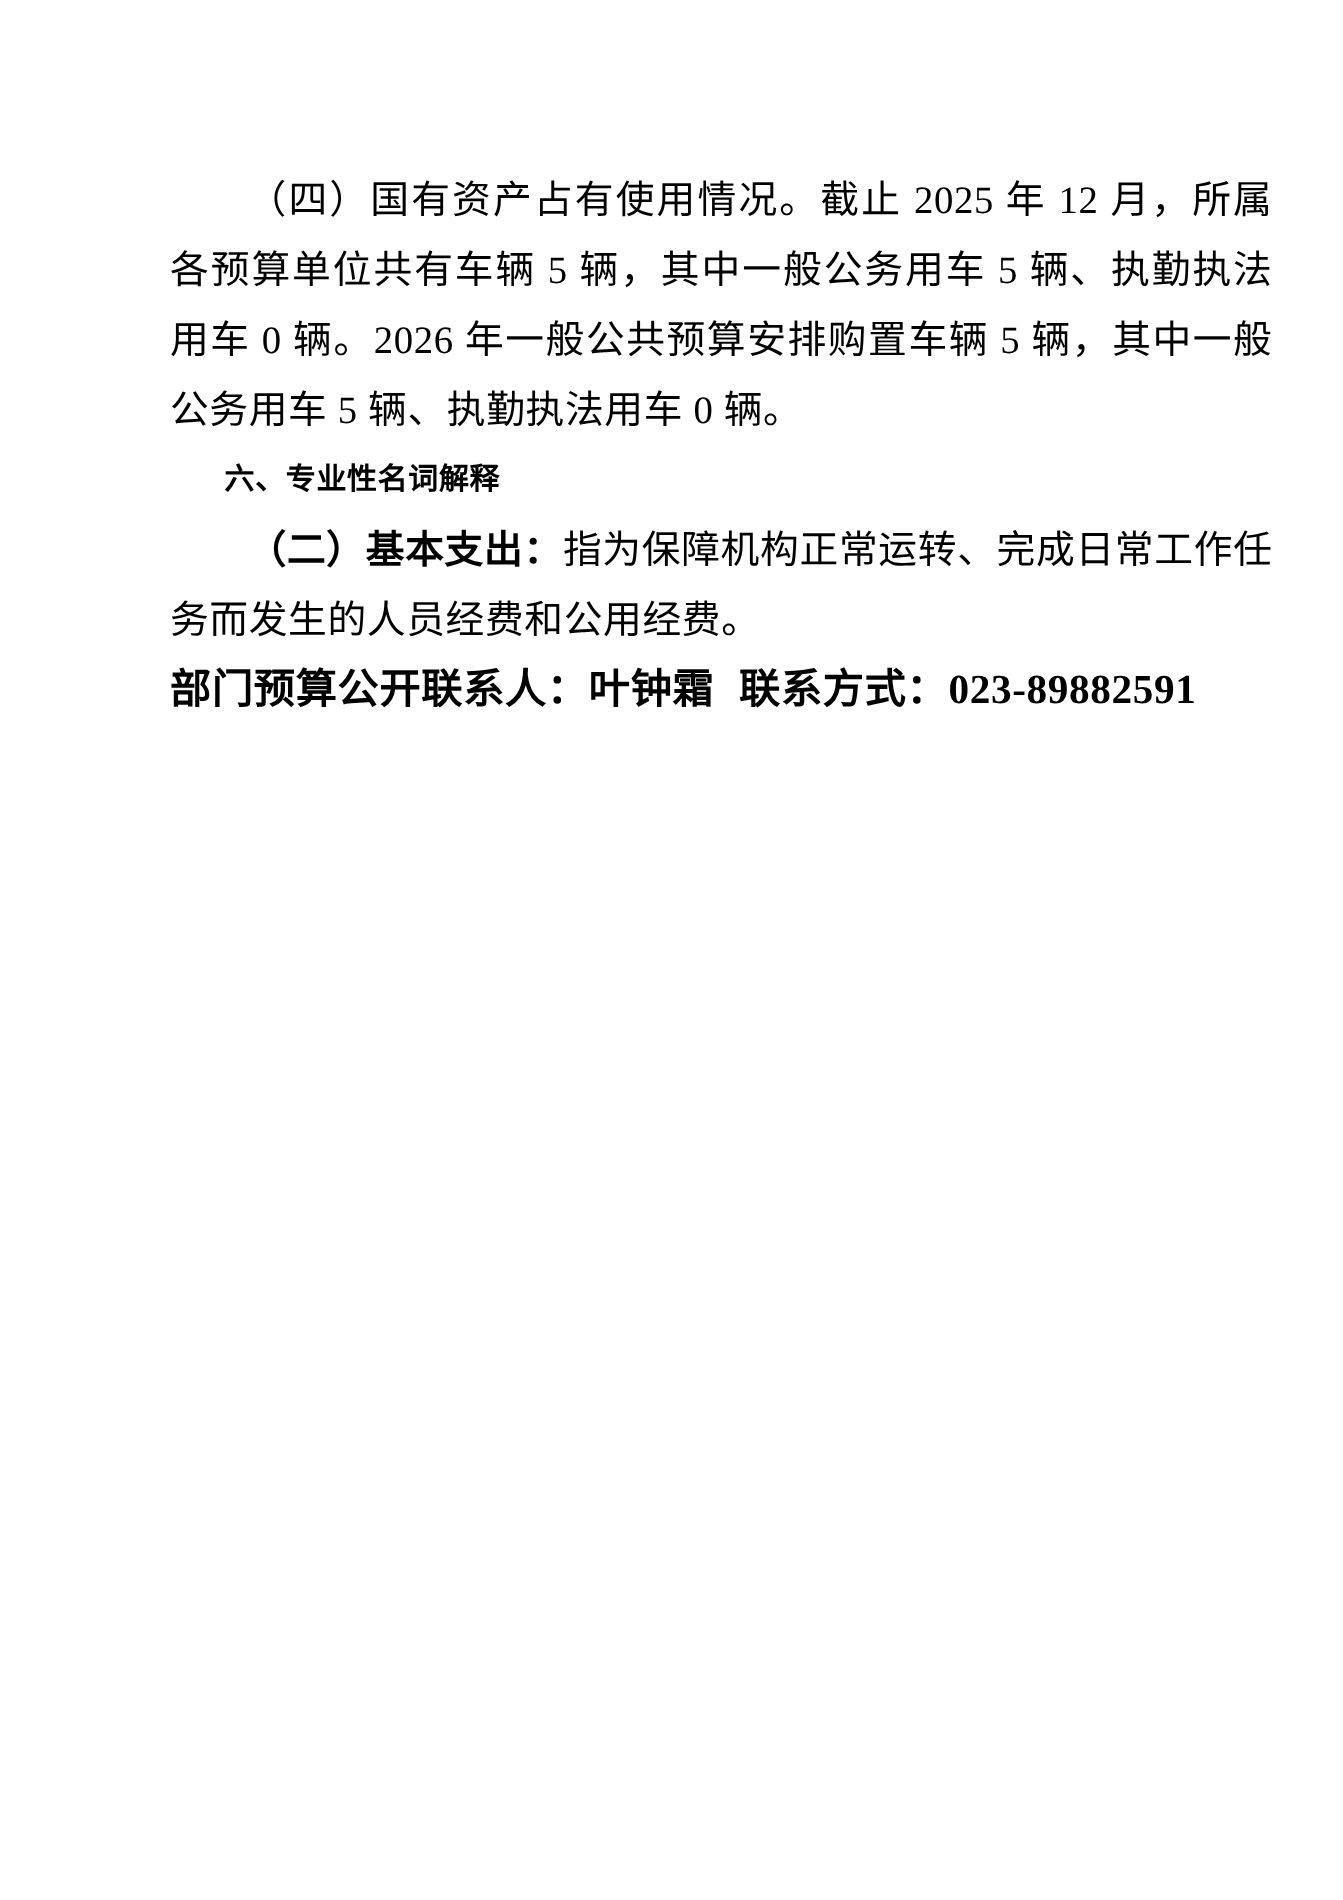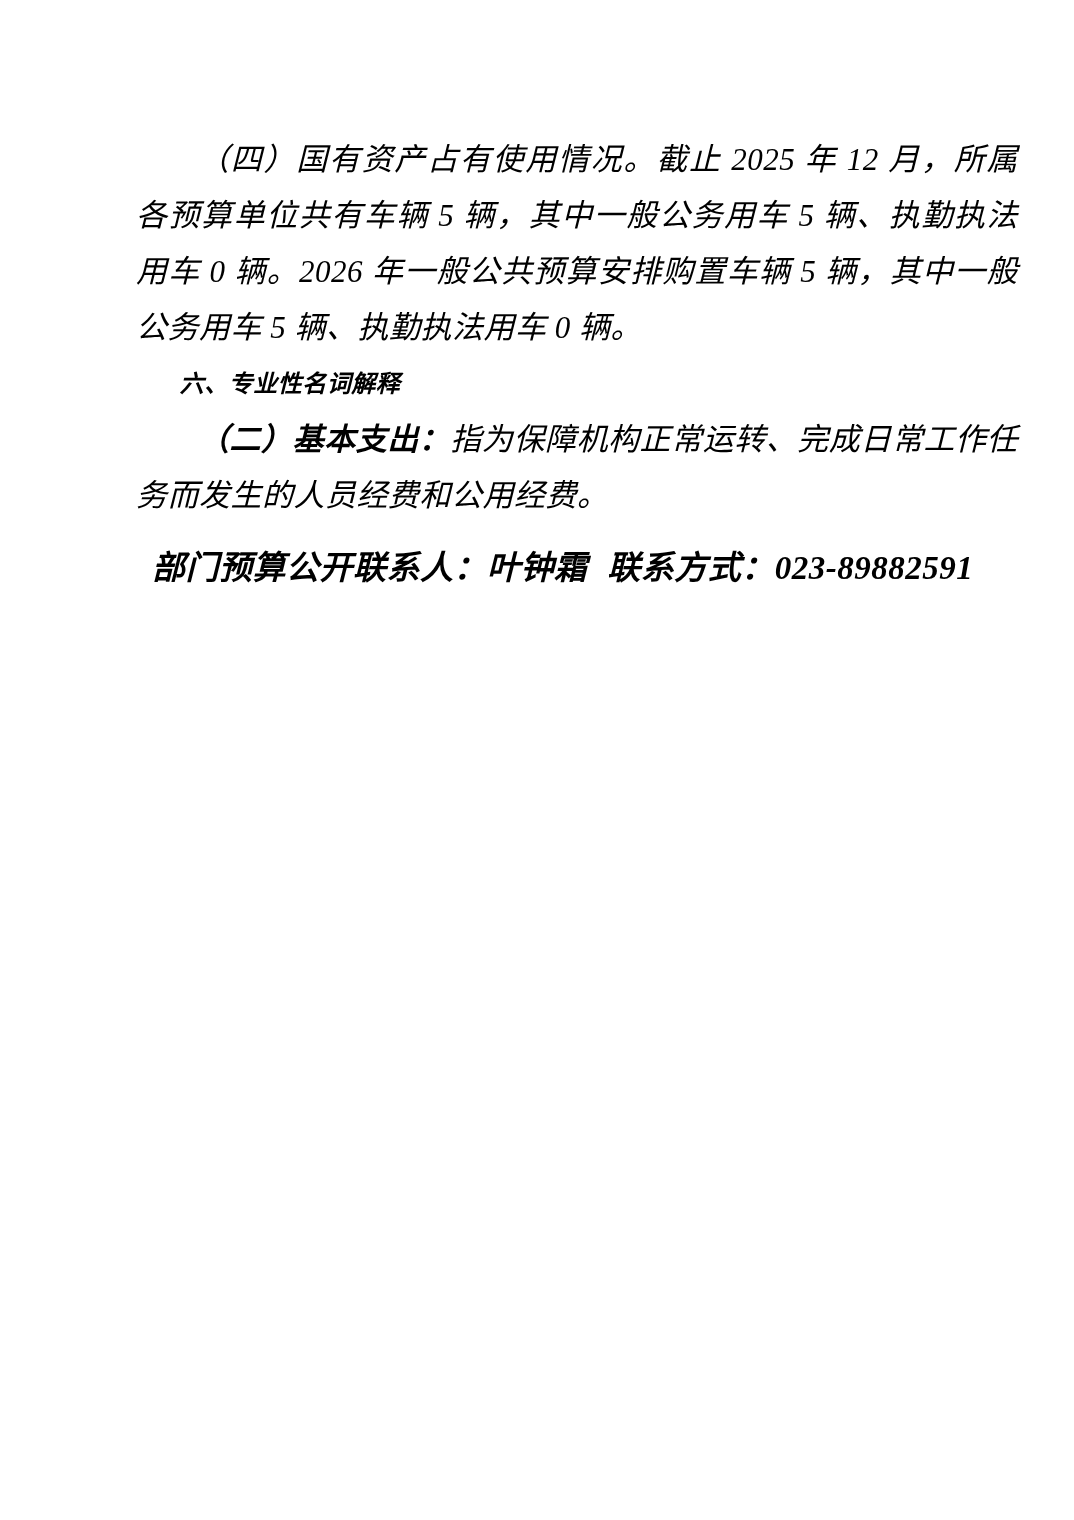--- a/index.html
+++ b/index.html
@@ -12,21 +12,20 @@
     width: 1074px;
     height: 1520px;
     background: #ffffff;
     box-sizing: border-box;
     padding: 132px 56px 0 136px;
     color: #000000;
     font-family: "Liberation Serif", "DejaVu Serif", serif;
     font-size: 31px;
     line-height: 56px;
     overflow: hidden;
-    font-style: italic;
   }
   .body-para {
     margin: 0;
     text-indent: 2em;
     text-align: justify;
     letter-spacing: 0.5px;
   }
   .term {
     font-weight: bold;
   }
@@ -34,21 +33,21 @@
     margin: 0;
     font-family: "Liberation Sans", "DejaVu Sans", sans-serif;
     font-weight: bold;
     font-size: 24px;
     line-height: 56px;
     text-indent: 1.82em;
     text-align: left;
     letter-spacing: 0.5px;
   }
   .contact-line {
-    margin: 16px;
+    margin: 0;
     font-weight: bold;
     font-size: 33px;
     line-height: 56px;
     text-indent: 0;
     text-align: left;
     letter-spacing: 0.5px;
   }
   .contact-method {
     margin-left: 0.6em;
   }

